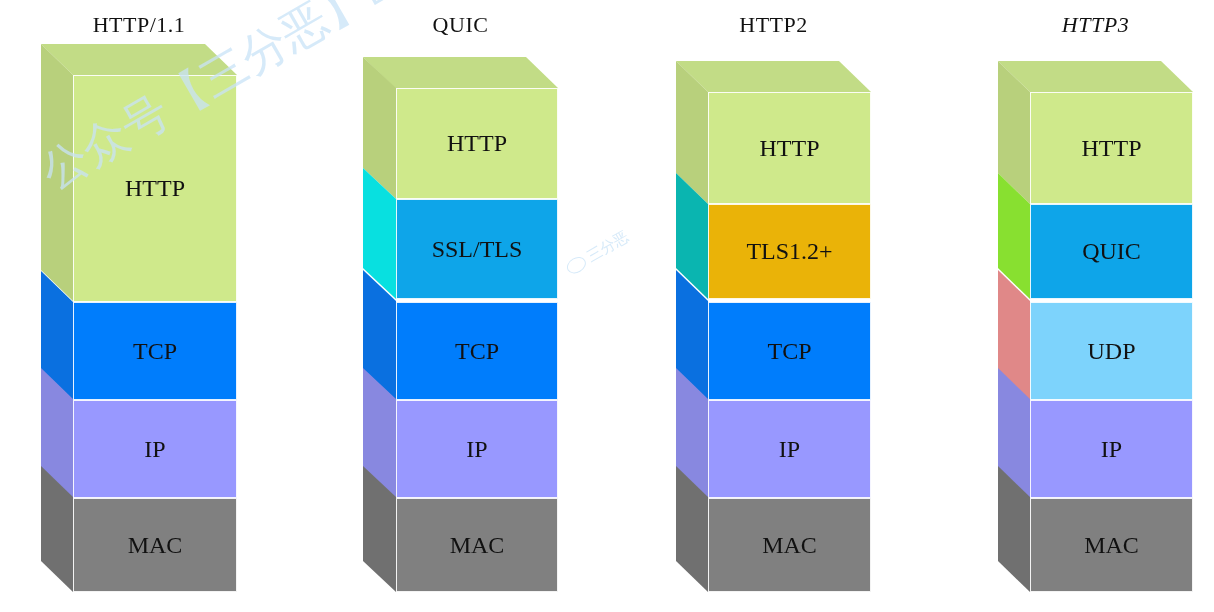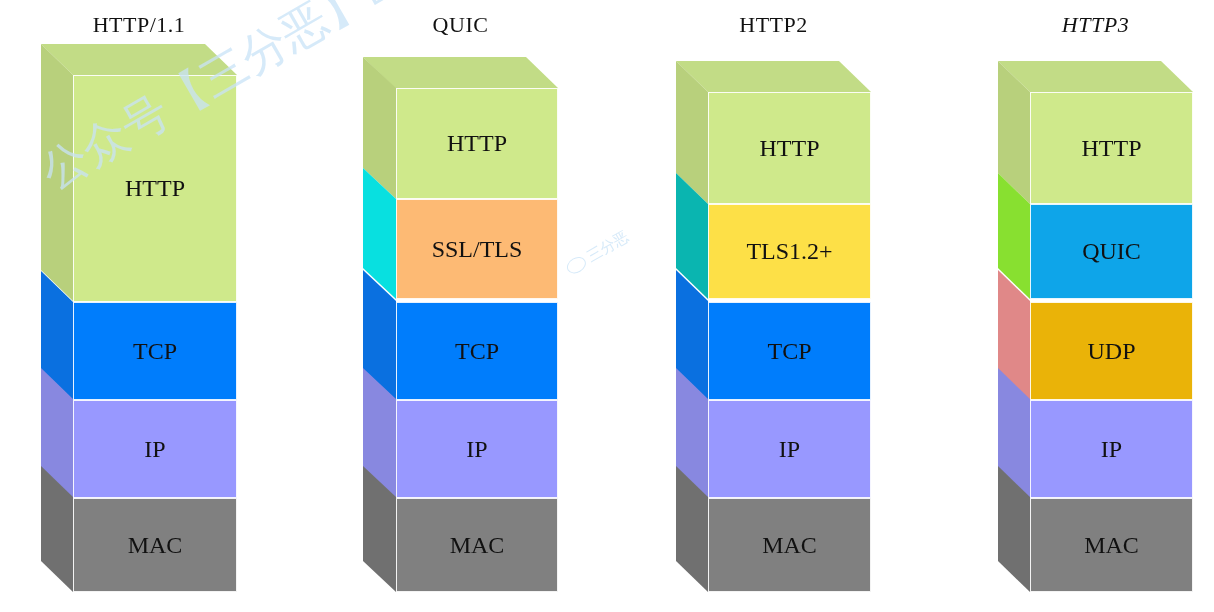--- a/index.html
+++ b/index.html
@@ -39,50 +39,50 @@
 
 <div class="col">
   <div class="col-title" style="left:363px;width:195px;">QUIC</div>
   <div class="face top-face" style="left:363px;top:57px;width:195px;height:31px;background:#c2dc86;"></div>
   <div class="face side-face" style="left:363px;top:57px;width:33px;height:142px;background:#b8d07c;"></div>
   <div class="face side-face" style="left:363px;top:168px;width:33px;height:131px;background:#08e0e0;"></div>
   <div class="face side-face" style="left:363px;top:270px;width:33px;height:130px;background:#0a70e0;"></div>
   <div class="face side-face" style="left:363px;top:368px;width:33px;height:130px;background:#8888e0;"></div>
   <div class="face side-face" style="left:363px;top:466px;width:33px;height:126px;background:#707070;"></div>
   <div class="front" style="left:396px;top:88px;width:162px;height:111px;background:#cfe98b;">HTTP</div>
-  <div class="front" style="left:396px;top:199px;width:162px;height:100px;background:#fdba74;">SSL/TLS</div>
+  <div class="front" style="left:396px;top:199px;width:162px;height:100px;background:#0ea5e9;">SSL/TLS</div>
   <div class="front" style="left:396px;top:302px;width:162px;height:98px;background:#007dfc;">TCP</div>
   <div class="front" style="left:396px;top:400px;width:162px;height:98px;background:#9898ff;">IP</div>
   <div class="front" style="left:396px;top:498px;width:162px;height:94px;background:#808080;">MAC</div>
 </div>
 
 <div class="col">
   <div class="col-title" style="left:676px;width:195px;">HTTP2</div>
   <div class="face top-face" style="left:676px;top:61px;width:195px;height:31px;background:#c2dc86;"></div>
   <div class="face side-face" style="left:676px;top:61px;width:32px;height:143px;background:#b8d07c;"></div>
   <div class="face side-face" style="left:676px;top:173px;width:32px;height:126px;background:#0ab5b0;"></div>
   <div class="face side-face" style="left:676px;top:270px;width:32px;height:130px;background:#0a70e0;"></div>
   <div class="face side-face" style="left:676px;top:368px;width:32px;height:130px;background:#8888e0;"></div>
   <div class="face side-face" style="left:676px;top:466px;width:32px;height:126px;background:#707070;"></div>
   <div class="front" style="left:708px;top:92px;width:163px;height:112px;background:#cfe98b;">HTTP</div>
-  <div class="front" style="left:708px;top:204px;width:163px;height:95px;background:#fde047;">TLS1.2+</div>
+  <div class="front" style="left:708px;top:204px;width:163px;height:95px;background:#eab308;">TLS1.2+</div>
   <div class="front" style="left:708px;top:302px;width:163px;height:98px;background:#007dfc;">TCP</div>
   <div class="front" style="left:708px;top:400px;width:163px;height:98px;background:#9898ff;">IP</div>
   <div class="front" style="left:708px;top:498px;width:163px;height:94px;background:#808080;">MAC</div>
 </div>
 
 <div class="col">
   <div class="col-title" style="left:998px;width:195px;font-style:italic;">HTTP3</div>
   <div class="face top-face" style="left:998px;top:61px;width:195px;height:31px;background:#c2dc86;"></div>
   <div class="face side-face" style="left:998px;top:61px;width:32px;height:143px;background:#b8d07c;"></div>
   <div class="face side-face" style="left:998px;top:173px;width:32px;height:126px;background:#88e030;"></div>
   <div class="face side-face" style="left:998px;top:270px;width:32px;height:130px;background:#e08888;"></div>
   <div class="face side-face" style="left:998px;top:368px;width:32px;height:130px;background:#8888e0;"></div>
   <div class="face side-face" style="left:998px;top:466px;width:32px;height:126px;background:#707070;"></div>
   <div class="front" style="left:1030px;top:92px;width:163px;height:112px;background:#cfe98b;">HTTP</div>
   <div class="front" style="left:1030px;top:204px;width:163px;height:95px;background:#0ea5e9;">QUIC</div>
-  <div class="front" style="left:1030px;top:302px;width:163px;height:98px;background:#eab308;">UDP</div>
+  <div class="front" style="left:1030px;top:302px;width:163px;height:98px;background:#7dd3fc;">UDP</div>
   <div class="front" style="left:1030px;top:400px;width:163px;height:98px;background:#9898ff;">IP</div>
   <div class="front" style="left:1030px;top:498px;width:163px;height:94px;background:#808080;">MAC</div>
 </div>
 
 <div class="wm wm-main">公众号【三分恶】出品</div>
 <div class="wm wm-small"><span class="wechat"></span><span>三分恶</span></div>
 
 </body></html>

